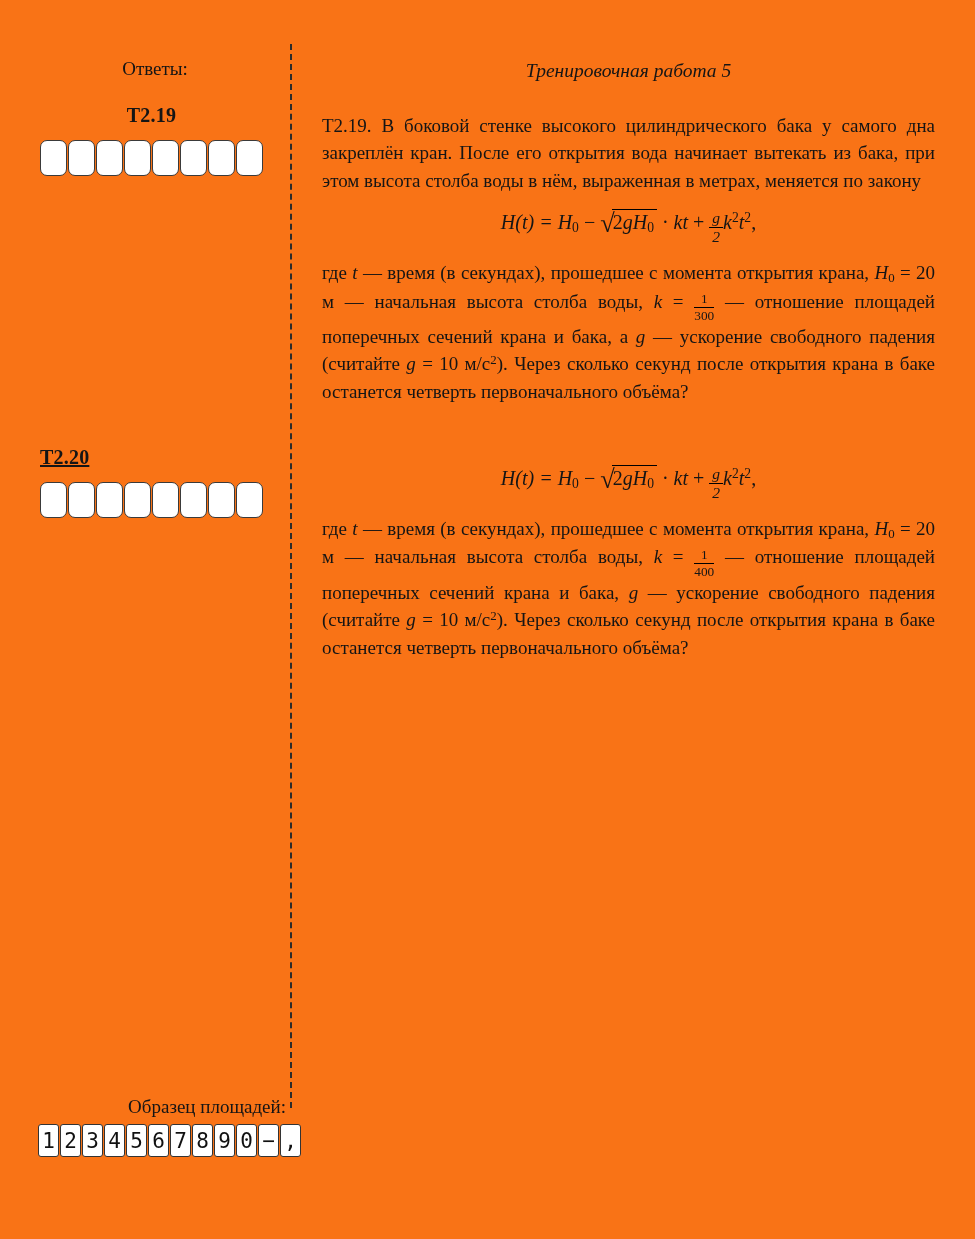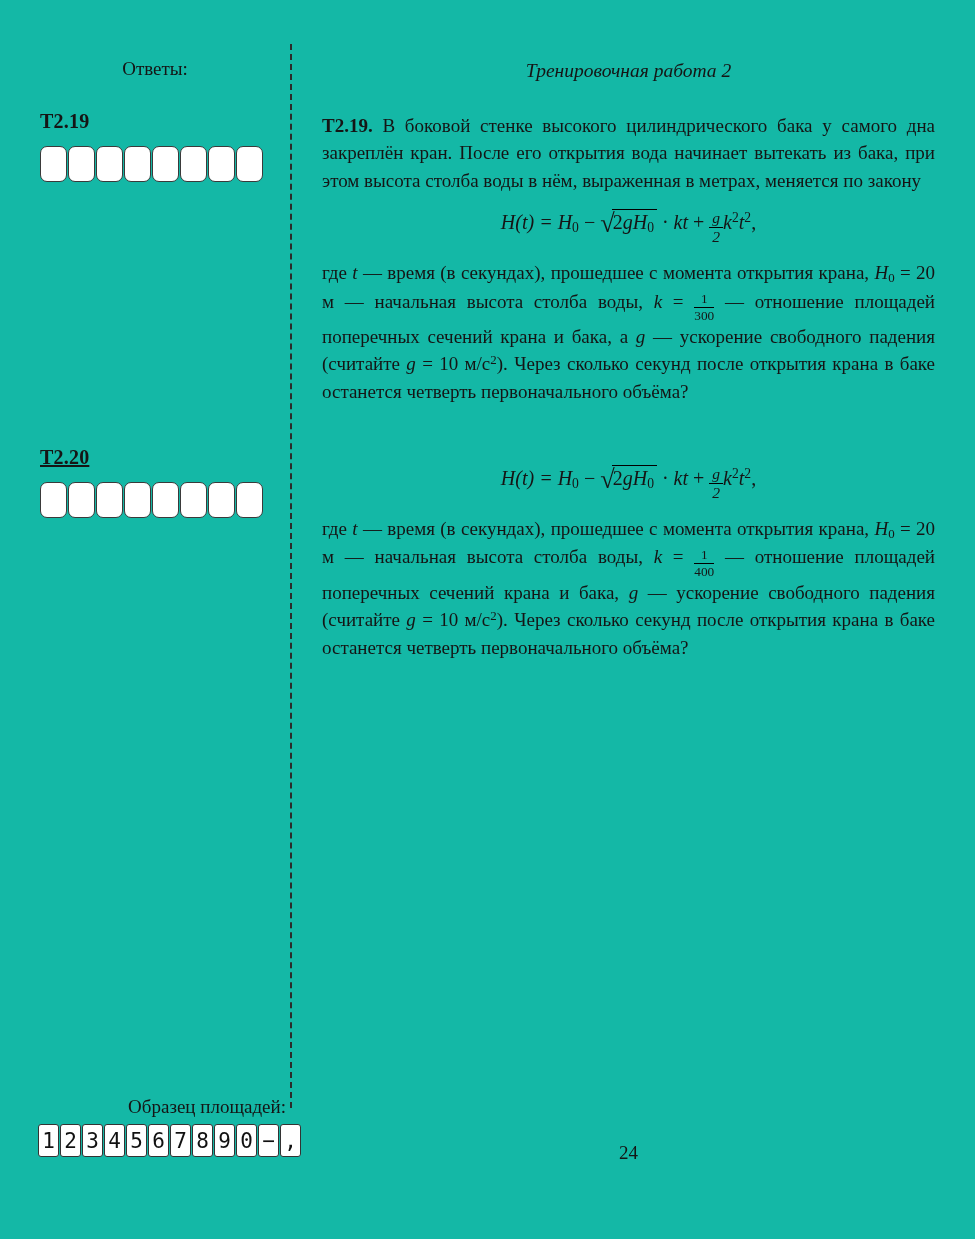--- a/index.html
+++ b/index.html
@@ -1,37 +1,37 @@
 <!DOCTYPE html>
 <html><head>
 <meta charset="utf-8">
 <style>
   html,body{margin:0;padding:0;background:#fff;}
   body{width:975px;height:1239px;font-family:"Liberation Serif",serif;color:#151515;}
-  .page{position:relative;width:975px;height:1239px;background:#14b8a6;overflow:hidden;}
+  .page{position:relative;width:975px;height:1239px;background:#f97316;overflow:hidden;}
 
   
   .answers-head{position:absolute;left:40px;top:58px;width:230px;text-align:center;font-size:19px;}
-  .ans-group1{position:absolute;left:40px;top:110px;}
+  .ans-group1{position:absolute;left:40px;top:104px;text-align:center;}
   .ans-group2{position:absolute;left:40px;top:446px;text-decoration:underline;}
   .ans-label{font-weight:bold;font-size:20px;margin-bottom:13px;letter-spacing:0.2px;}
   .ans-boxes{display:flex;gap:1px;}
   .abox{width:27px;height:36px;border:1.7px solid #3a3a3a;border-radius:7px;background:#fff;box-sizing:border-box;}
 
   
   .divider{position:absolute;left:290px;top:44px;height:1064px;width:0;border-left:2.5px dashed #2b2b2b;}
 
   
   .header-title{position:absolute;left:322px;top:60px;width:613px;text-align:center;font-style:italic;font-size:19.5px;}
   .prob1{position:absolute;left:322px;top:112px;width:613px;}
   .prob2{position:absolute;left:322px;top:450px;width:613px;}
   .para{font-size:19px;line-height:1.44;text-align:justify;margin:0;}
   .formula{text-align:center;font-size:20px;margin:15px 0 13px;}
 
-  .b{font-weight:bold;}
+  .b{font-weight:normal;}
   .i{font-style:italic;text-align:right;}
   .sub{font-size:0.68em;vertical-align:-0.25em;}
   .sup{font-size:0.68em;vertical-align:0.5em;}
 
   .frac{display:inline-block;text-align:center;line-height:1.05;font-size:0.7em;vertical-align:-0.95em;}
   .frac .num{display:block;border-bottom:1.3px solid #000;padding:0 3px 1px;}
   .frac .den{display:block;padding-top:1px;}
   .frac.big{font-size:0.78em;vertical-align:-0.85em;}
   .frac.it{font-style:italic;}
 
@@ -77,21 +77,21 @@
         <span class="abox"></span>
         <span class="abox"></span>
         <span class="abox"></span>
         <span class="abox"></span>
         <span class="abox"></span>
       </div>
   </div>
 
   <div class="divider"></div>
 
-  <div class="header-title">Тренировочная работа 2</div>
+  <div class="header-title">Тренировочная работа 5</div>
 
   <section class="prob1">
     <p class="para"><span class="b">Т2.19.</span><span> В боковой стенке высокого цилиндрического бака у самого дна закреплён кран. После его открытия вода начинает вытекать из бака, при этом высота столба воды в нём, выраженная в метрах, меняется по закону</span></p>
     <div class="formula"><span class="i">H(t) = H</span><span class="sub">0</span><span> − </span><span class="sqrt"><span class="rsign">√</span><span class="rad"><span>2</span><span class="i">gH</span><span class="sub">0</span></span></span><span> · </span><span class="i">kt</span><span> + </span><span class="frac big it"><span class="num">g</span><span class="den">2</span></span><span class="i">k</span><span class="sup">2</span><span class="i">t</span><span class="sup">2</span><span>,</span></div>
     <p class="para"><span>где </span><span class="i">t</span><span> — время (в секундах), прошедшее с момента открытия крана, </span><span class="i">H</span><span class="sub">0</span><span> = 20 м — начальная высота столба воды, </span><span class="i">k</span><span> = </span><span class="frac"><span class="num">1</span><span class="den">300</span></span><span> — отношение площадей поперечных сечений крана и бака, а </span><span class="i">g</span><span> — ускорение свободного падения (считайте </span><span class="i">g</span><span> = 10 м/с</span><span class="sup">2</span><span>). Через сколько секунд после открытия крана в баке останется четверть первоначального объёма?</span></p>
   </section>
 
   <section class="prob2">
     <div class="formula"><span class="i">H(t) = H</span><span class="sub">0</span><span> − </span><span class="sqrt"><span class="rsign">√</span><span class="rad"><span>2</span><span class="i">gH</span><span class="sub">0</span></span></span><span> · </span><span class="i">kt</span><span> + </span><span class="frac big it"><span class="num">g</span><span class="den">2</span></span><span class="i">k</span><span class="sup">2</span><span class="i">t</span><span class="sup">2</span><span>,</span></div>
     <p class="para"><span>где </span><span class="i">t</span><span> — время (в секундах), прошедшее с момента открытия крана, </span><span class="i">H</span><span class="sub">0</span><span> = 20 м — начальная высота столба воды, </span><span class="i">k</span><span> = </span><span class="frac"><span class="num">1</span><span class="den">400</span></span><span> — отношение площадей поперечных сечений крана и бака, </span><span class="i">g</span><span> — ускорение свободного падения (считайте </span><span class="i">g</span><span> = 10 м/с</span><span class="sup">2</span><span>). Через сколько секунд после открытия крана в баке останется четверть первоначального объёма?</span></p>
@@ -106,15 +106,14 @@
       <span class="sbox">5</span>
       <span class="sbox">6</span>
       <span class="sbox">7</span>
       <span class="sbox">8</span>
       <span class="sbox">9</span>
       <span class="sbox">0</span>
       <span class="sbox">−</span>
       <span class="sbox">,</span>
     </div>
 
-  <div class="pagenum">24</div>
 
 </div>
 
 </body></html>

